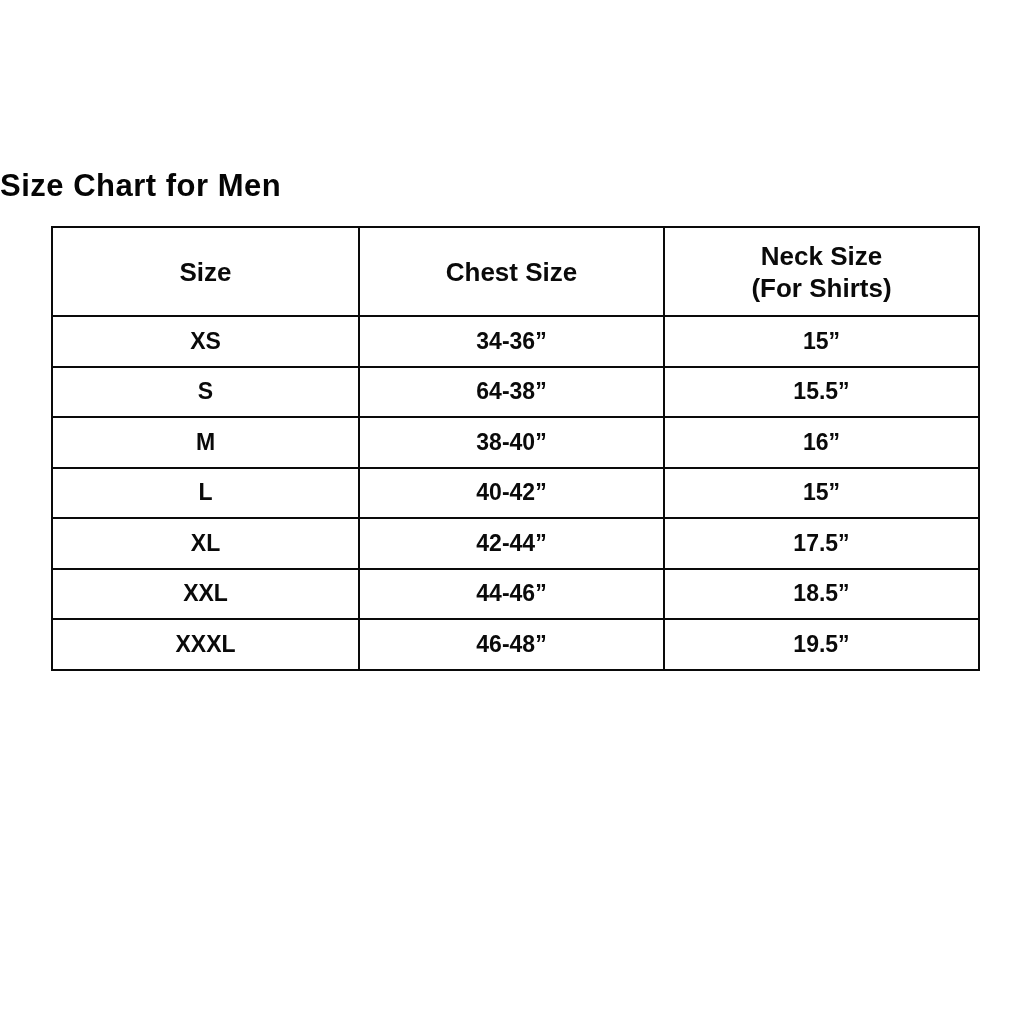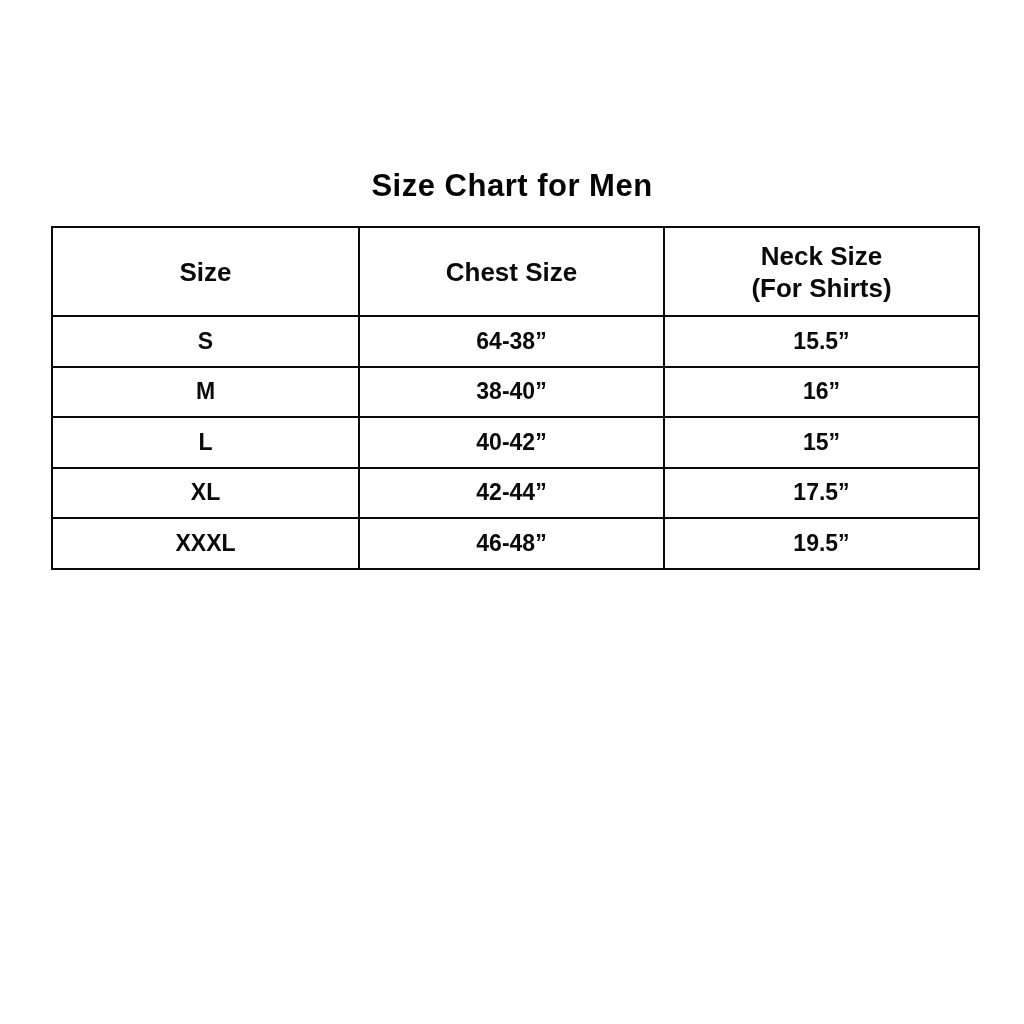--- a/index.html
+++ b/index.html
@@ -16,21 +16,20 @@
     width: 1024px;
     height: 1024px;
     background: #ffffff;
     overflow: hidden;
   }
   .chart-title {
     position: absolute;
     top: 168px;
     left: 0;
     width: 1024px;
-    text-align: center;
     font-size: 31px;
     font-weight: bold;
     letter-spacing: 0.5px;
     color: #050505;
   }
   table.size-chart {
     position: absolute;
     top: 226px;
     left: 51px;
     width: 927px;
@@ -83,40 +82,50 @@
           <span>Chest Size</span>
         </th>
         <th>
           <span>Neck Size</span>
           <span class="sublabel">(For Shirts)</span>
         </th>
       </tr>
     </thead>
     <tbody>
       <tr>
+        <td>XS</td>
+        <td>34-36”</td>
+        <td>15”</td>
+      </tr>
+      <tr>
         <td>S</td>
         <td>64-38”</td>
         <td>15.5”</td>
       </tr>
       <tr>
         <td>M</td>
         <td>38-40”</td>
         <td>16”</td>
       </tr>
       <tr>
         <td>L</td>
         <td>40-42”</td>
         <td>15”</td>
       </tr>
       <tr>
         <td>XL</td>
         <td>42-44”</td>
         <td>17.5”</td>
       </tr>
       <tr>
+        <td>XXL</td>
+        <td>44-46”</td>
+        <td>18.5”</td>
+      </tr>
+      <tr>
         <td>XXXL</td>
         <td>46-48”</td>
         <td>19.5”</td>
       </tr>
     </tbody>
   </table>
 
 </div>
 
 </body></html>

